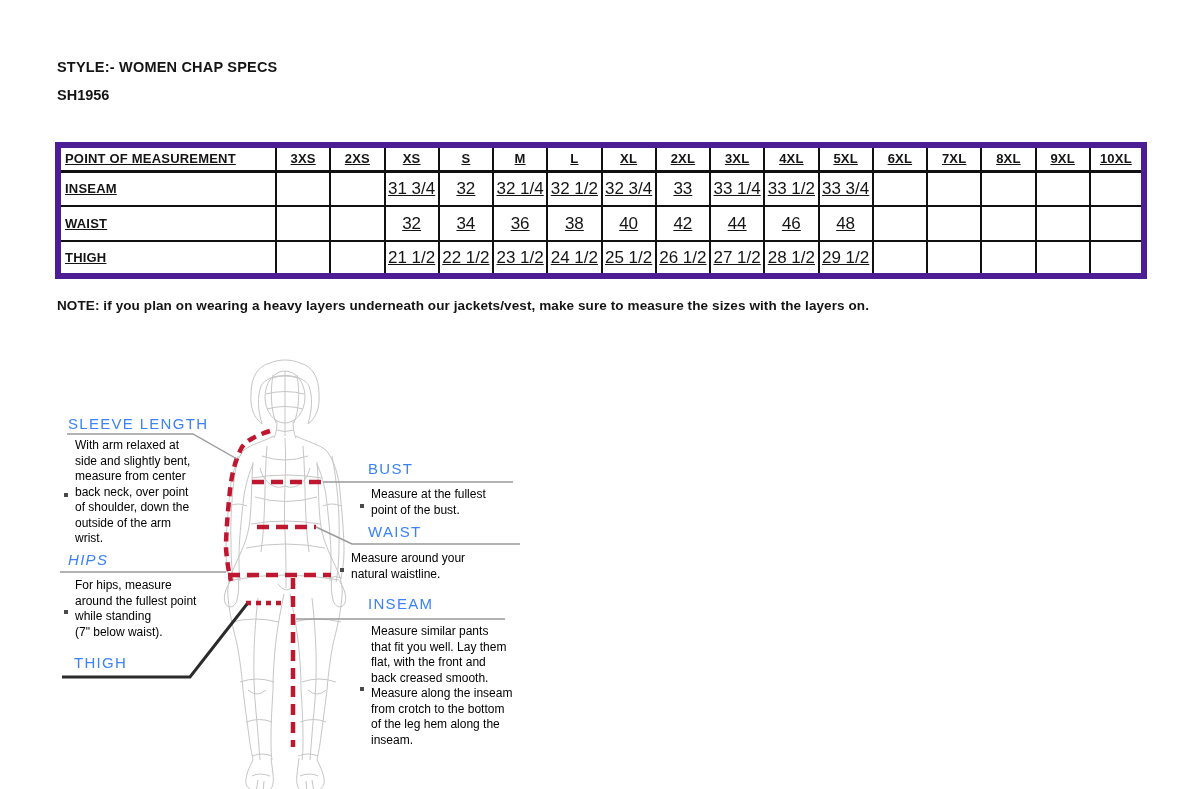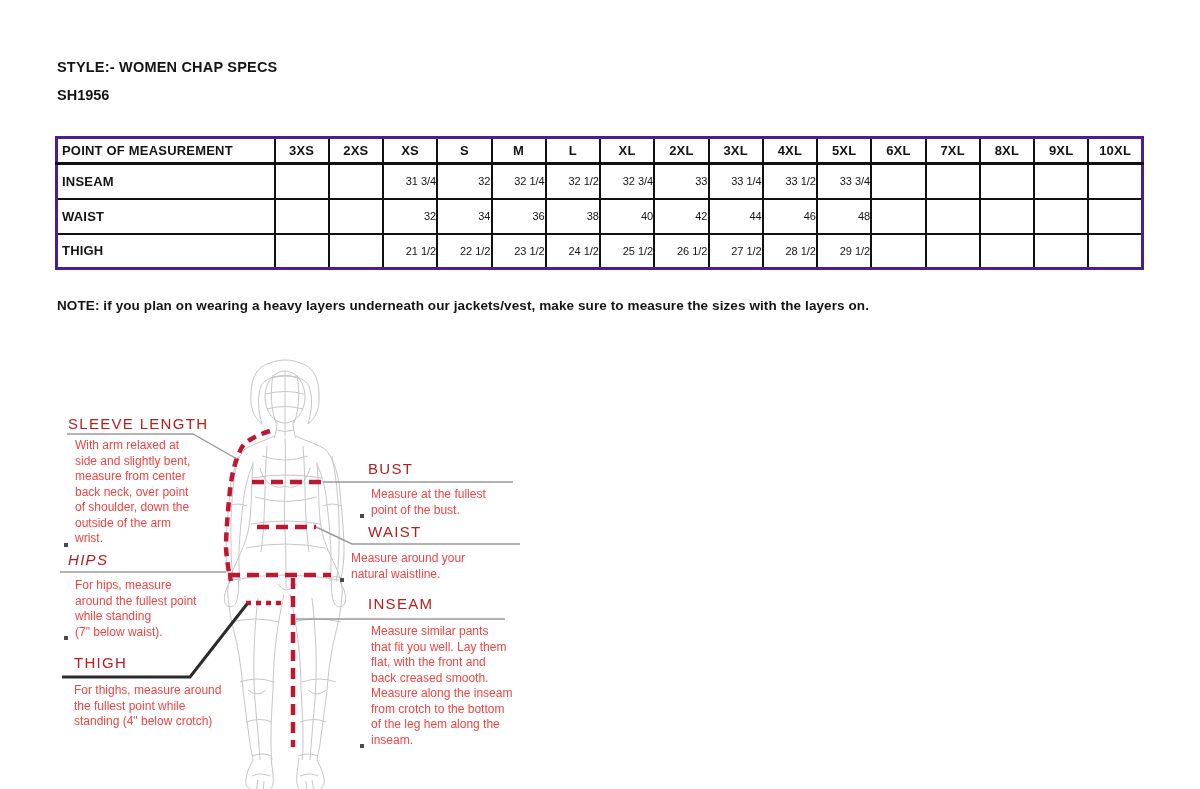--- a/index.html
+++ b/index.html
@@ -7,42 +7,42 @@
   .page {
     position:relative; width:1200px; height:789px; background:#ffffff;
     font-family:"Liberation Sans","DejaVu Sans",sans-serif; color:#141414; overflow:hidden;margin-top:32px;
   }
   .doc-title { position:absolute; left:57px; top:27px; font-size:14.5px; font-weight:bold; letter-spacing:.2px; }
   .doc-code  { position:absolute; left:57px; top:55px; font-size:14.5px; font-weight:bold; }
   .doc-note  { position:absolute; left:57px; top:266px; font-size:13.5px; font-weight:bold; letter-spacing:.1px; }
 
   
   table.size-table {
-    position:absolute; left:55px; top:104px; width:1086px;
-    border-collapse:collapse; table-layout:fixed; border:3px solid #4c1d95;
+    position:absolute; left:55px; top:110px; width:1086px;
+    border-collapse:collapse; table-layout:fixed; border:6px solid #4c1d95;text-decoration:underline;
   }
   table.size-table th, table.size-table td { border:2px solid #111; overflow:hidden; }
   table.size-table thead th {
     height:26px; font-size:13px; font-weight:bold; 
     border-bottom:3px solid #111; letter-spacing:.2px;
   }
   table.size-table thead th.pom { text-align:left; padding-left:4px; }
-  table.size-table tbody td { height:35px; font-size:11px; text-align:right; vertical-align:middle; }
+  table.size-table tbody td { height:35px; font-size:17px; text-align:center; vertical-align:middle; }
   table.size-table tbody td.rowlabel {
     font-weight:bold; font-size:13px; text-align:left; padding-left:4px; letter-spacing:.2px;
   }
 
   
   .diagram-svg { position:absolute; left:0; top:310px; width:620px; height:479px; pointer-events:none; }
   .sec-heading {
-    position:absolute; font-size:15px; color:#b91c1c; letter-spacing:1.3px; white-space:nowrap;
+    position:absolute; font-size:15px; color:#3b82f6; letter-spacing:1.3px; white-space:nowrap;
   }
   .sec-text {
-    position:absolute; display:flex; align-items:flex-end;
-    font-size:12px; line-height:15.5px; color:#ef4444;
+    position:absolute; display:flex; align-items:center;
+    font-size:12px; line-height:15.5px; color:#000000;
   }
   .sec-text .txt { white-space:pre-line; }
   .bullet {
     width:4px; height:4px; background:#4a4a4a; flex:0 0 4px; margin:6px 7px 0 0;
   }
   .nobullet { padding-left:0; }
 
   svg .mesh   { stroke:#c6c6c6; stroke-width:1; fill:none; }
   svg .dash   { stroke:#c01731; stroke-width:4.5; fill:none; }
   svg .conn   { stroke:#9a9a9a; stroke-width:1.4; fill:none; }
@@ -272,25 +272,20 @@
   <div class="sec-heading" style="left:68px; top:519px;font-style:italic;">HIPS</div>
   <div class="sec-text" style="left:64px; top:546px;">
     <span class="bullet"></span>
     <span class="txt">For hips, measure
 around the fullest point
 while standing
 (7" below waist).</span>
   </div>
 
   <div class="sec-heading" style="left:74px; top:622px;">THIGH</div>
-  <div class="sec-text nobullet" style="left:74px; top:651px;">
-    <span class="txt">For thighs, measure around
-the fullest point while
-standing (4" below crotch)</span>
-  </div>
 
   <div class="sec-heading" style="left:368px; top:428px;">BUST</div>
   <div class="sec-text" style="left:360px; top:455px;">
     <span class="bullet"></span>
     <span class="txt">Measure at the fullest
 point of the bust.</span>
   </div>
 
   <div class="sec-heading" style="left:368px; top:491px;">WAIST</div>
   <div class="sec-text" style="left:340px; top:519px;">

